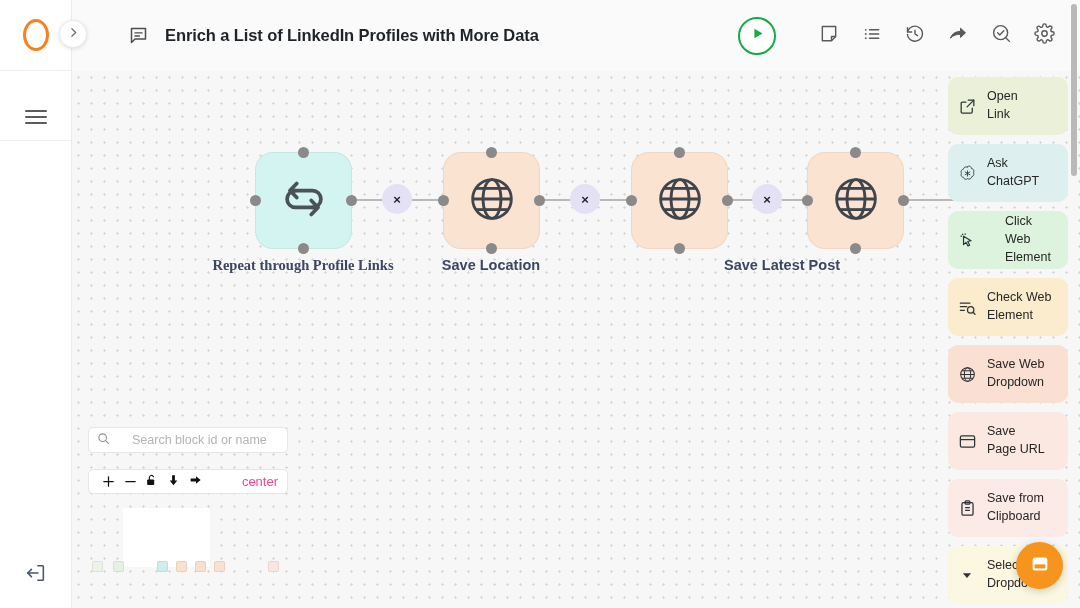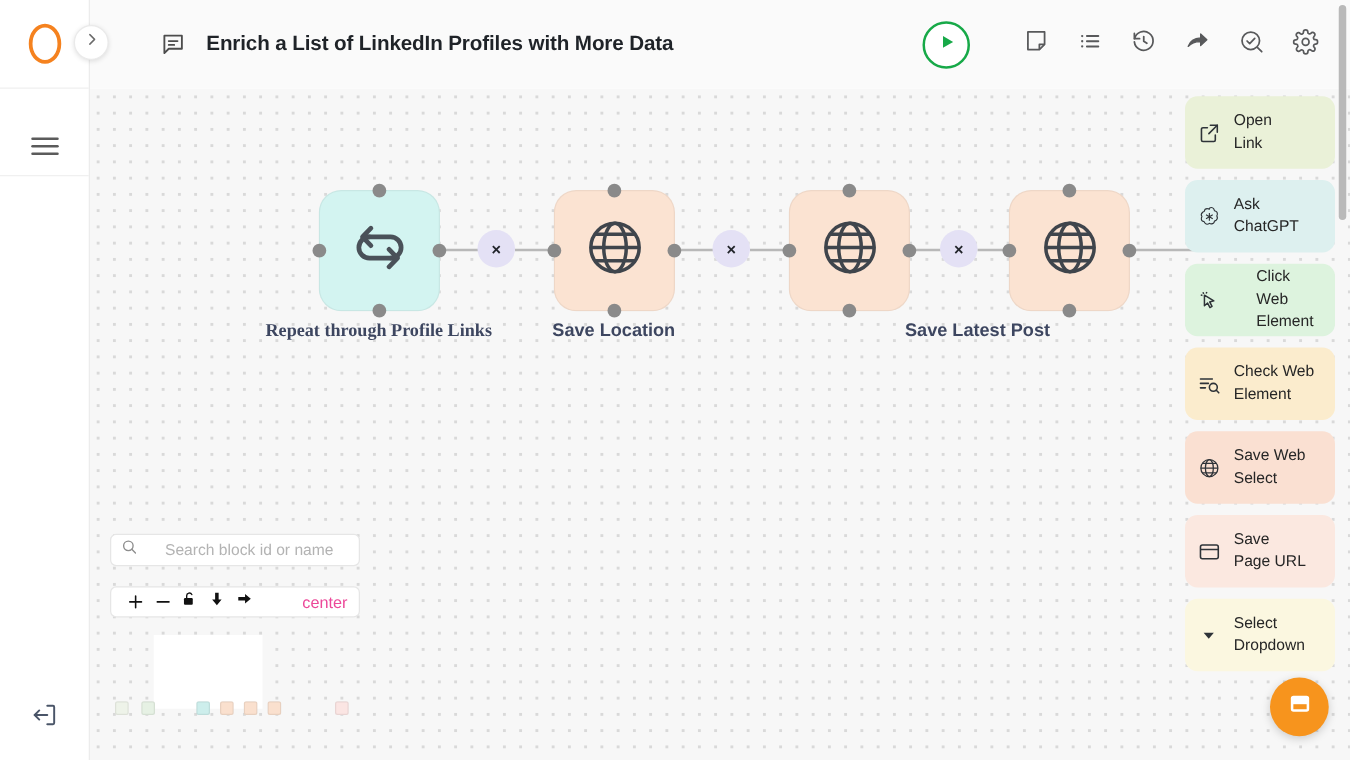--- a/index.html
+++ b/index.html
@@ -520,34 +520,45 @@
       <span class="pal-icon">
         <svg width="19" height="19" viewBox="0 0 24 24" fill="none" stroke="#2e3338" stroke-width="1.3">
           <circle cx="12" cy="12" r="8.6"></circle>
           <ellipse cx="12" cy="12" rx="4" ry="8.6"></ellipse>
           <path d="M3.4 12h17.2"></path>
             <path d="M4.9 7.3h14.2"></path>
             <path d="M4.9 16.7h14.2"></path>
         </svg>
       </span>
       <span class="pal-label">Save Web
-Select</span>
+Dropdown</span>
     </div>
 
     <div class="pal-item" style="background:#fbe8e0;">
       <span class="pal-icon">
         <svg width="19" height="19" viewBox="0 0 24 24" fill="none" stroke="#2e3338" stroke-width="1.6" stroke-linejoin="round">
           <rect x="3" y="5" width="18" height="14" rx="2"></rect>
             <path d="M3 9.6h18"></path>
         </svg>
       </span>
       <span class="pal-label">Save
 Page URL</span>
     </div>
 
+    <div class="pal-item" style="background:#fbeae6;">
+      <span class="pal-icon">
+        <svg width="19" height="19" viewBox="0 0 24 24" fill="none" stroke="#2e3338" stroke-width="1.6" stroke-linejoin="round">
+          <rect x="5" y="4.5" width="14" height="16" rx="2"></rect>
+          <rect x="9" y="2.5" width="6" height="4" rx="1.2"></rect>
+          <path d="M9 11h6M9 14.5h6"></path>
+        </svg>
+      </span>
+      <span class="pal-label">Save from
+Clipboard</span>
+    </div>
 
     <div class="pal-item" style="background:#fbf7e0;">
       <span class="pal-icon">
         <svg width="14" height="14" viewBox="0 0 24 24" fill="#2e3338">
           <path d="M5 9h14l-7 8z"></path>
         </svg>
       </span>
       <span class="pal-label">Select
 Dropdown</span>
     </div>

